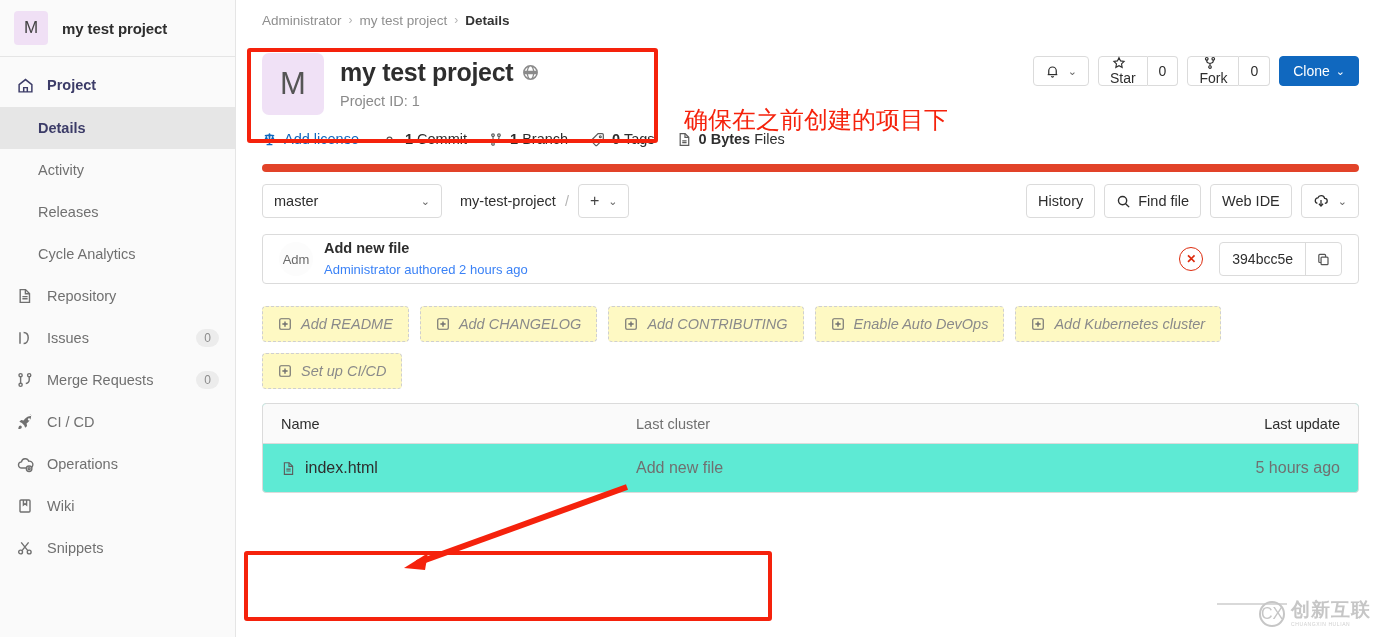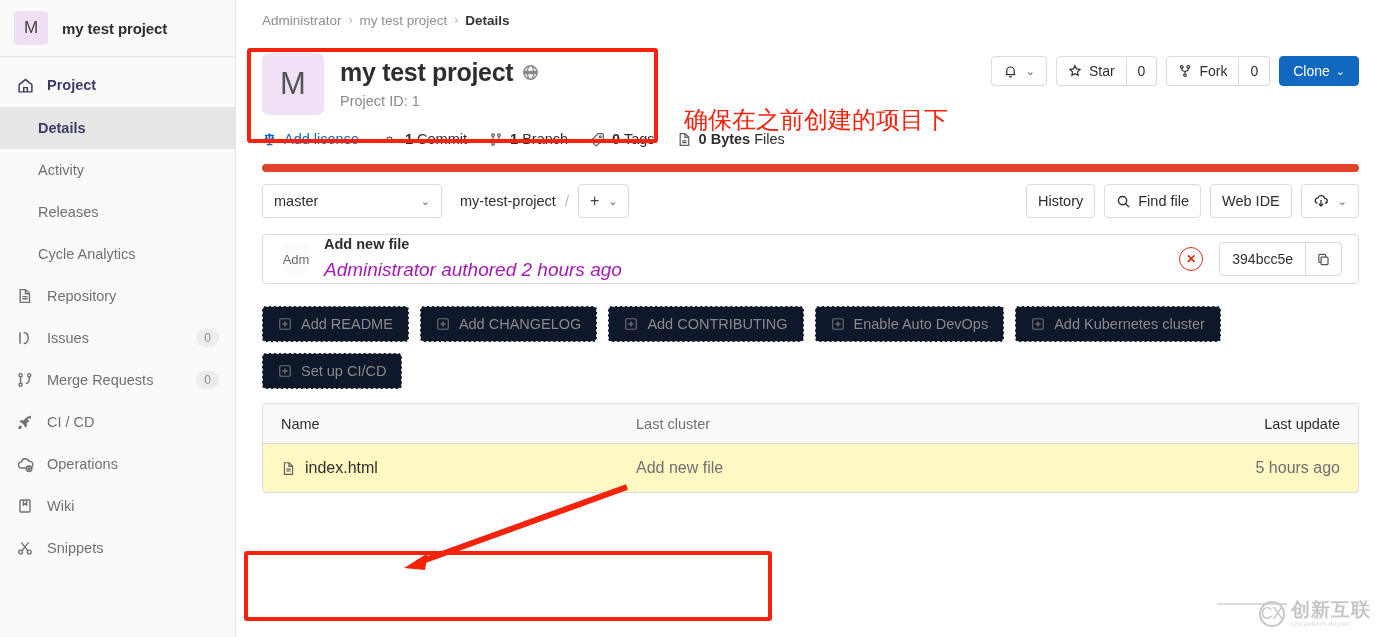--- a/index.html
+++ b/index.html
@@ -92,21 +92,21 @@
     display:flex; align-items:center; gap:9px;
   }
   .btn {
     border:1px solid #dbdbdb; background:#fff; border-radius:4px;
     height:30px; display:inline-flex; align-items:center; justify-content:center;
     padding: 0 11px; font-size:14px; color:#2e2e2e; cursor:pointer;
     white-space:nowrap;
   }
   .btn-group { display:inline-flex; align-items:stretch; }
   .btn-group > .btn:not(:first-child) { border-left:0; border-radius:0 4px 4px 0; }
-  .btn-group > .btn:first-child { border-radius:4px 0 0 4px; }
+  .btn-group > .btn:first-child { border-radius:4px 0 0 4px;flex-direction:column; }
   .btn-primary { background:#1068bf; border-color:#1068bf; color:#fff; padding:0 13px; }
   .caret { display:inline-block; margin-left:6px; color:#666; font-size:11px; }
   .btn-primary .caret { color:#fff; }
   .icon-inline { margin-right:7px; display:inline-flex; align-items:center; }
 
   
   .stats {
     display:flex; align-items:center; gap:22px;
     padding: 16px 26px 0 26px;
     font-size:14.5px; color:#2e2e2e;
@@ -152,48 +152,49 @@
     position:relative;
   }
   .commit-av {
     width:34px; height:34px; flex:0 0 34px; border-radius:50%;
     background:#fcfcfc; color:#6b6b6b; font-size:13px;
     display:flex; align-items:center; justify-content:center;
     overflow:hidden; margin-right:11px;
   }
   .commit-texts { line-height:1.5; }
   .commit-title { font-weight:700; font-size:14.5px; color:#2e2e2e; }
-  .commit-sub { font-size:19px; color:#a21caf;font-style:italic; }
+  .commit-sub { font-size:13px; color:#3b82f6; }
   .commit-right { margin-left:auto; display:flex; align-items:center; gap:16px; }
   .pipeline-fail {
     width:24px; height:24px; border-radius:50%;
     border:1.6px solid #dd2b0e; color:#dd2b0e;
     display:flex; align-items:center; justify-content:center;
     font-size:12px; font-weight:700;
   }
   .sha-group { display:flex; align-items:stretch; border:1px solid #dbdbdb; border-radius:4px; overflow:hidden; }
   .sha-val { padding: 0 12px; height:32px; display:flex; align-items:center; font-size:14px; color:#2e2e2e; }
   .sha-copy { width:36px; border-left:1px solid #dbdbdb; display:flex; align-items:center; justify-content:center; color:#555; cursor:pointer; }
 
   
   .dash-rows { padding: 22px 20px 0 26px; }
   .dash-row { display:flex; gap:11px; margin-bottom:11px; }
   .dash-btn {
-    border:1px dashed #cfcfcf; border-radius:4px; background:#0f172a;
+    border:1px dashed #cfcfcf; border-radius:4px; background:#fef9c3;
     height:36px; display:inline-flex; align-items:center; gap:9px;
     padding: 0 15px; font-size:14.5px; color:#8a8a8a; cursor:pointer;
     white-space:nowrap;
+    font-style:italic;
   }
   .dash-btn .plusbox { color:#6f6f6f; display:inline-flex; }
 
   
   .file-table {
     margin: 14px 20px 0 26px;
     border:1px solid #dbdbdb; border-radius:4px; overflow:hidden;
-    background:#fef9c3;
+    background:#5eead4;
   }
   .ft-head {
     display:flex; align-items:center; background:#fafafa;
     border-bottom:1px solid #dbdbdb; height:40px;
     font-size:14.5px; color:#2e2e2e; padding: 0 18px;
   }
   .ft-row {
     display:flex; align-items:center; height:48px;
     font-size:16px; padding: 0 18px;
   }

